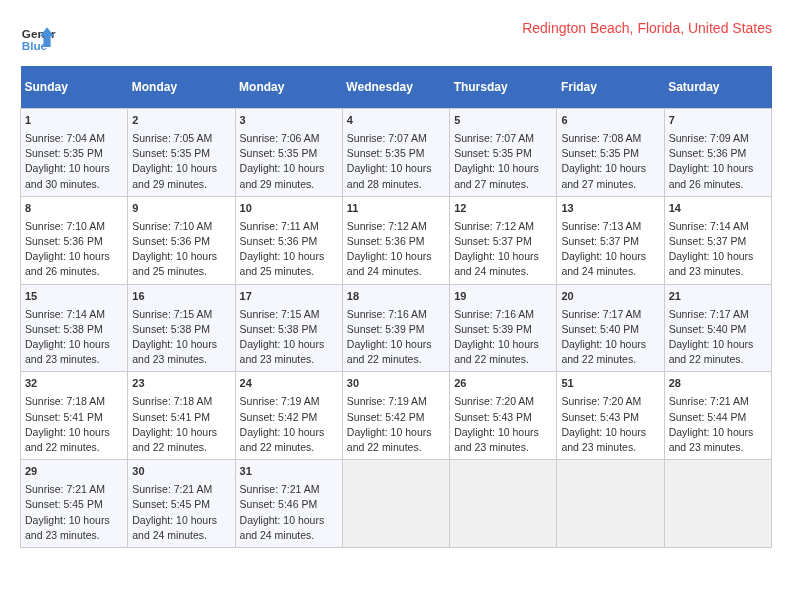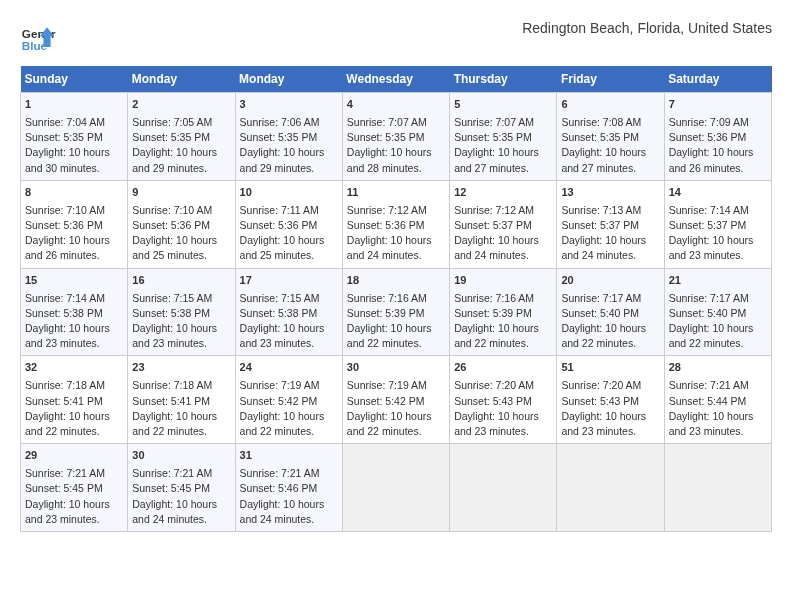--- a/index.html
+++ b/index.html
@@ -28,31 +28,31 @@
     .title-block {
       text-align: right;
     }
     .main-title {
       font-size: 32px;
       font-weight: bold;
       color: #333;
     }
     .subtitle {
       font-size: 14px;
-      color: #404040;
+      color: #ef4444;
     }
     table {
       width: 100%;
       border-collapse: collapse;
       font-size: 10.5px;
     }
     thead tr th {
       background-color: #3a6dbf;
       color: #fff;
-      padding: 6px 4px;
+      padding: 14px 4px;
       text-align: left;
       font-size: 12px;
       font-weight: bold;
     }
     tbody tr td {
       border: 1px solid #ccc;
       padding: 4px 4px;
       vertical-align: top;
       width: calc(100% / 7);
       line-height: 1.45;

